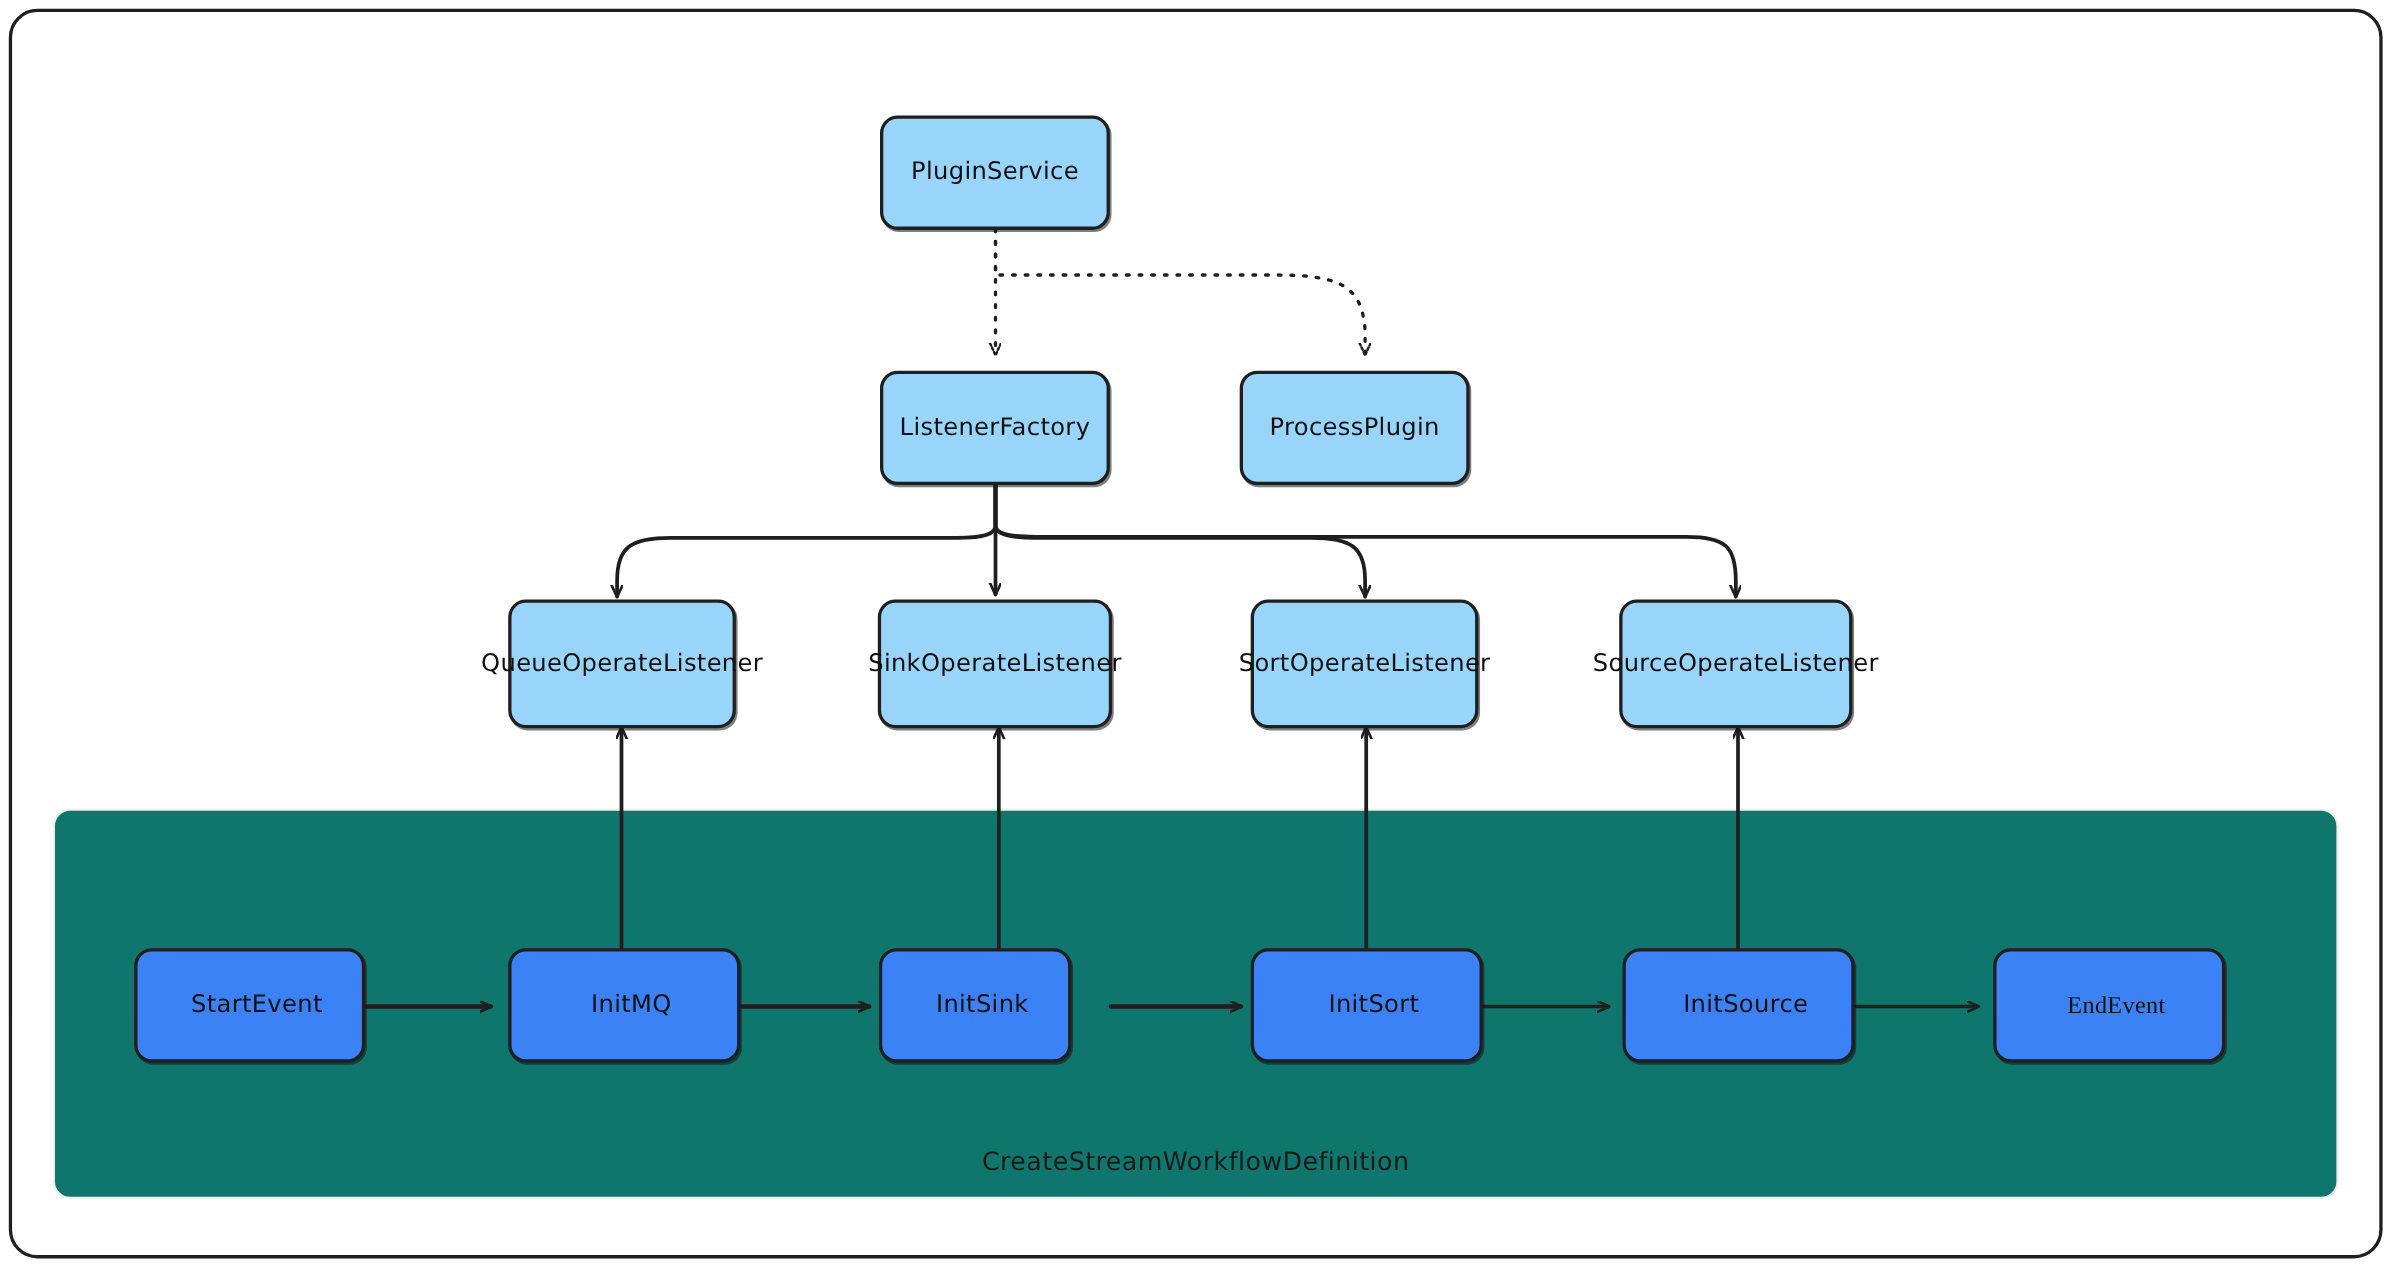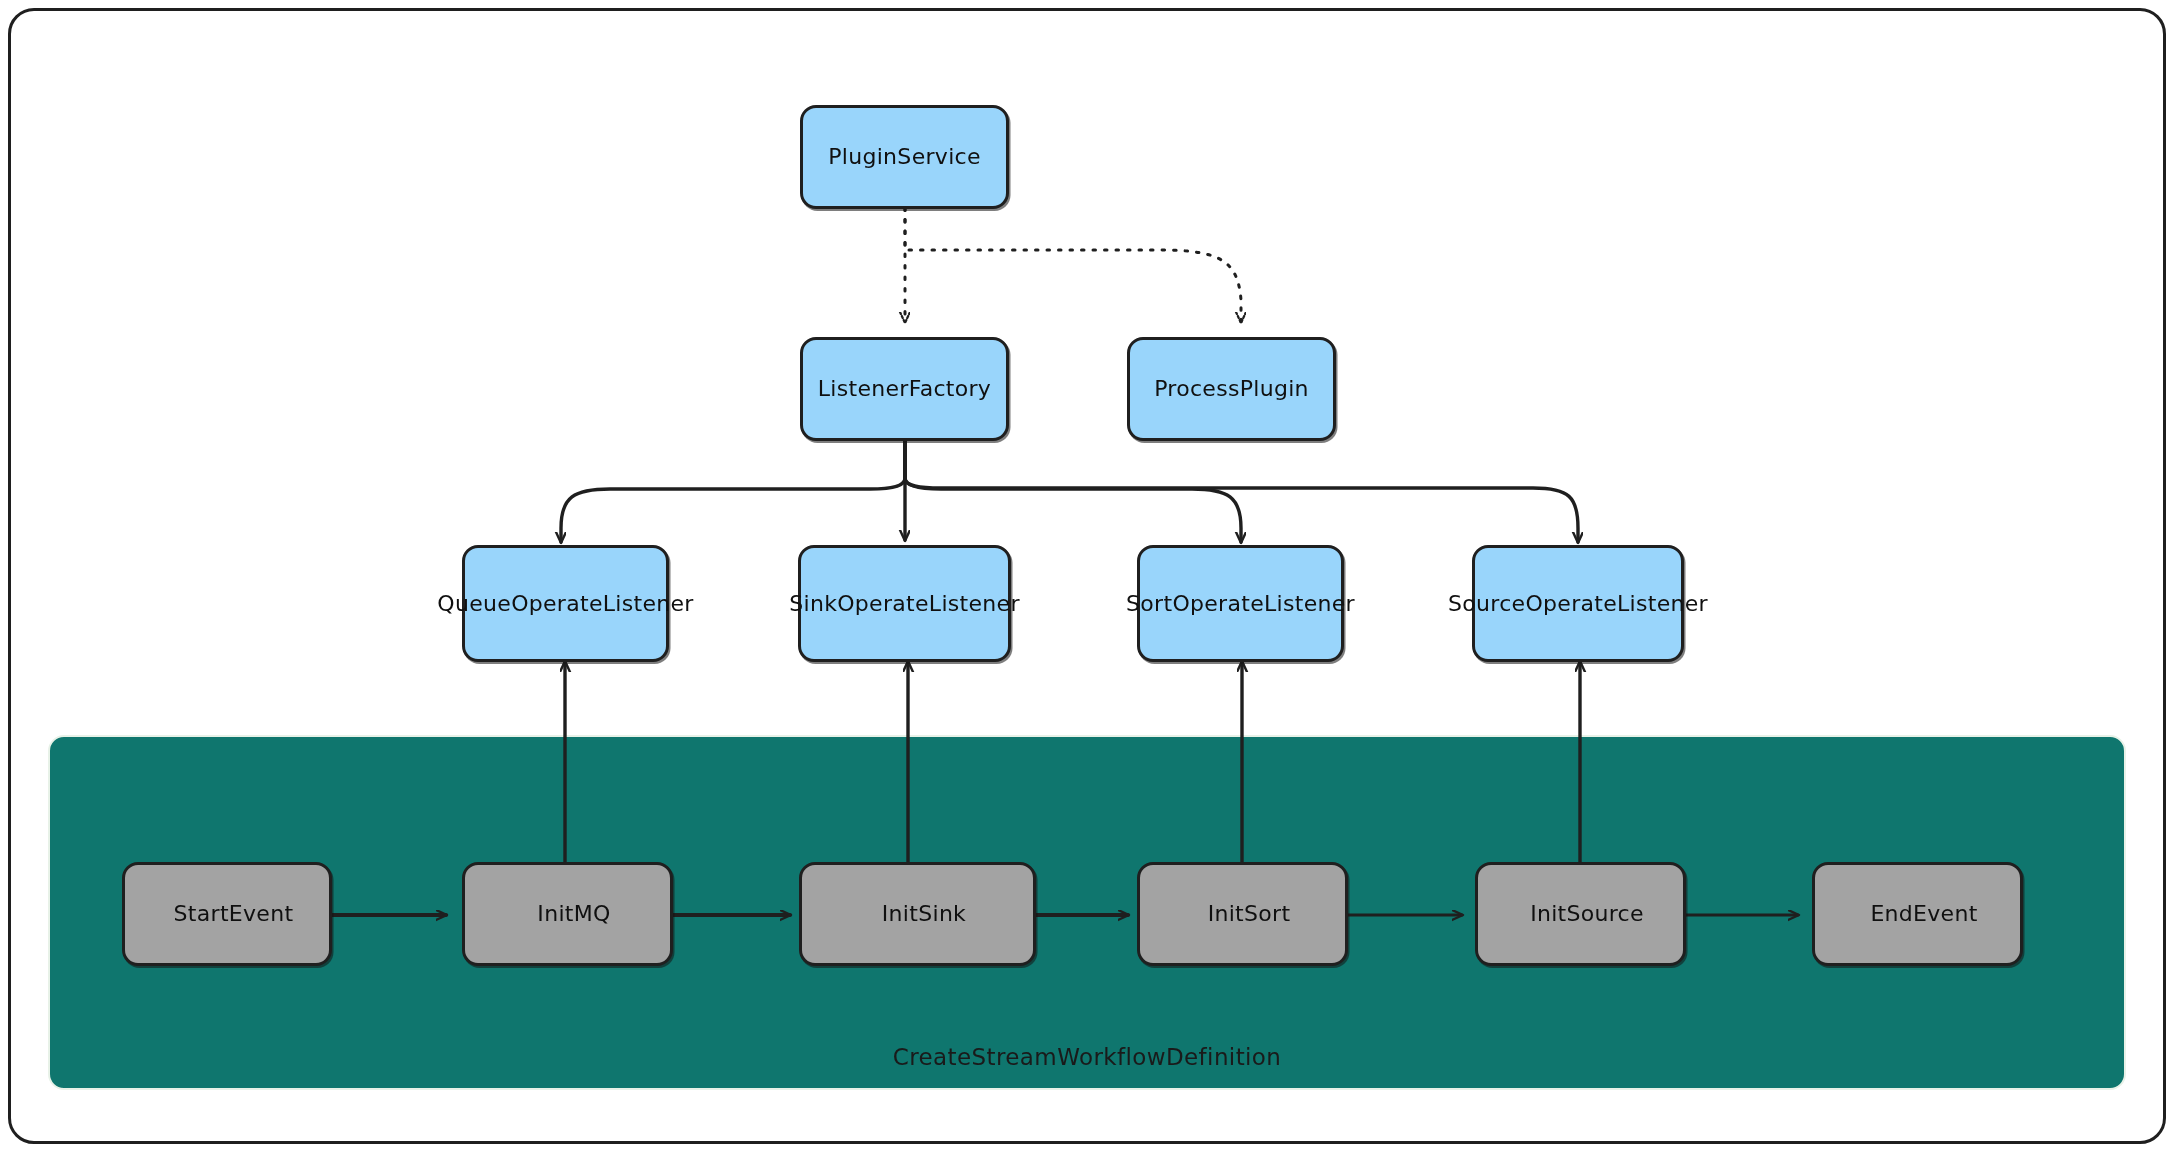--- a/index.html
+++ b/index.html
@@ -71,21 +71,21 @@
     justify-content: center;
     text-align: center;
     font-size: 22px;
     color: #101010;
     font-family: "DejaVu Sans", sans-serif;
     letter-spacing: 0.3px;
     box-shadow: 1.5px 2px 0 rgba(20,20,20,0.55);
     padding: 0 10px;
   }
   .node.blue  { background: #99d5fb; }
-  .node.green { background: #a3a3a3; padding-left: 23px; }
+  .node.green { background: #3b82f6; padding-left: 23px; }
   .node .label { display: block; line-height: 1.15; }
 </style>
 </head>
 <body>
 
 <div id="stage">
 
   <div id="outer-frame"></div>
 
   <div id="subgraph">
@@ -164,29 +164,29 @@
   </div>
 
   <div class="node green" style="left:122px; top:862px; width:210px; height:104px;">
     <span class="label">StartEvent</span>
   </div>
 
   <div class="node green" style="left:462px; top:862px; width:211px; height:104px;">
     <span class="label">InitMQ</span>
   </div>
 
-  <div class="node green" style="left:799px; top:862px; width:237px; height:104px;">
+  <div class="node green" style="left:799px; top:862px; width:175px; height:104px;">
     <span class="label">InitSink</span>
   </div>
 
   <div class="node green" style="left:1137px; top:862px; width:211px; height:104px;">
     <span class="label">InitSort</span>
   </div>
 
   <div class="node green" style="left:1475px; top:862px; width:211px; height:104px;text-align:right;">
     <span class="label">InitSource</span>
   </div>
 
-  <div class="node green" style="left:1812px; top:862px; width:211px; height:104px;">
+  <div class="node green" style="left:1812px; top:862px; width:211px; height:104px;font-family:Liberation Serif, serif;">
     <span class="label">EndEvent</span>
   </div>
 
 </div>
 
 </body></html>

